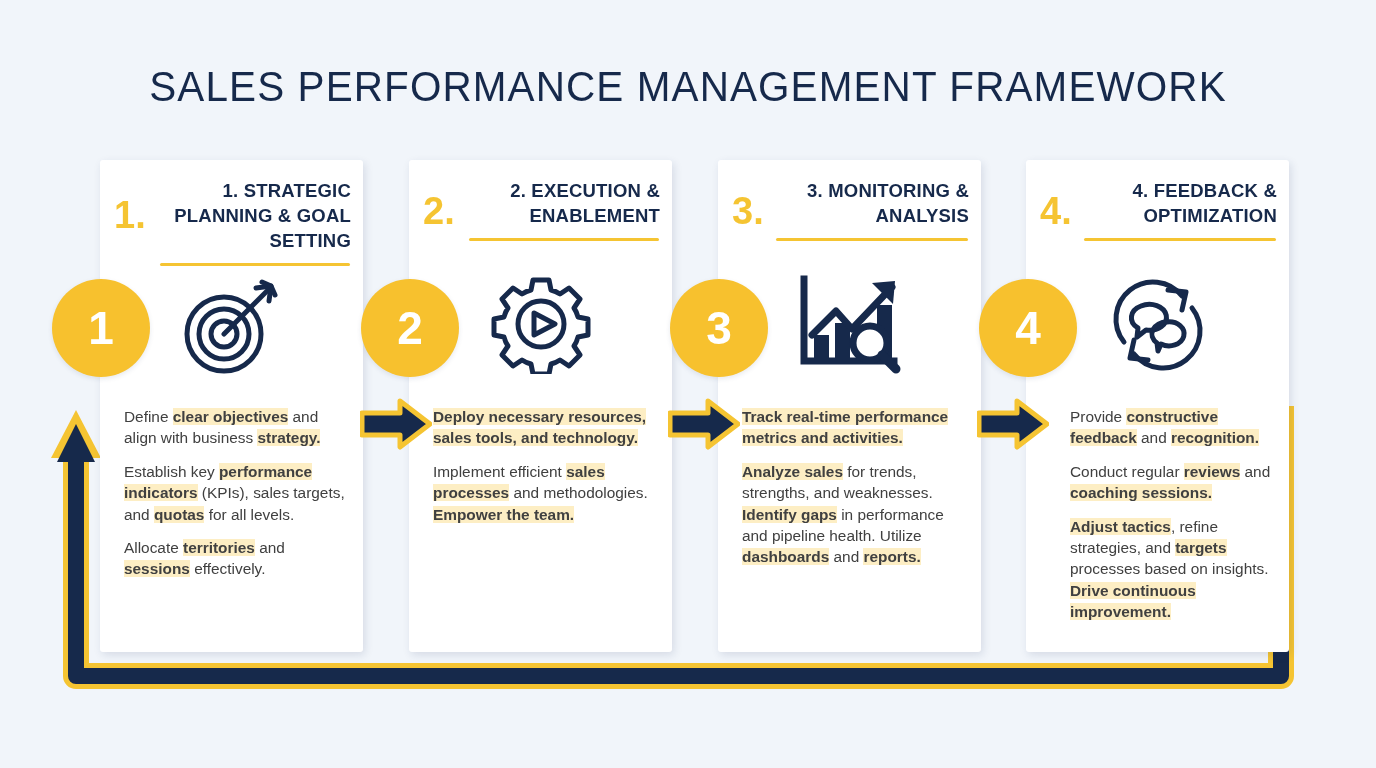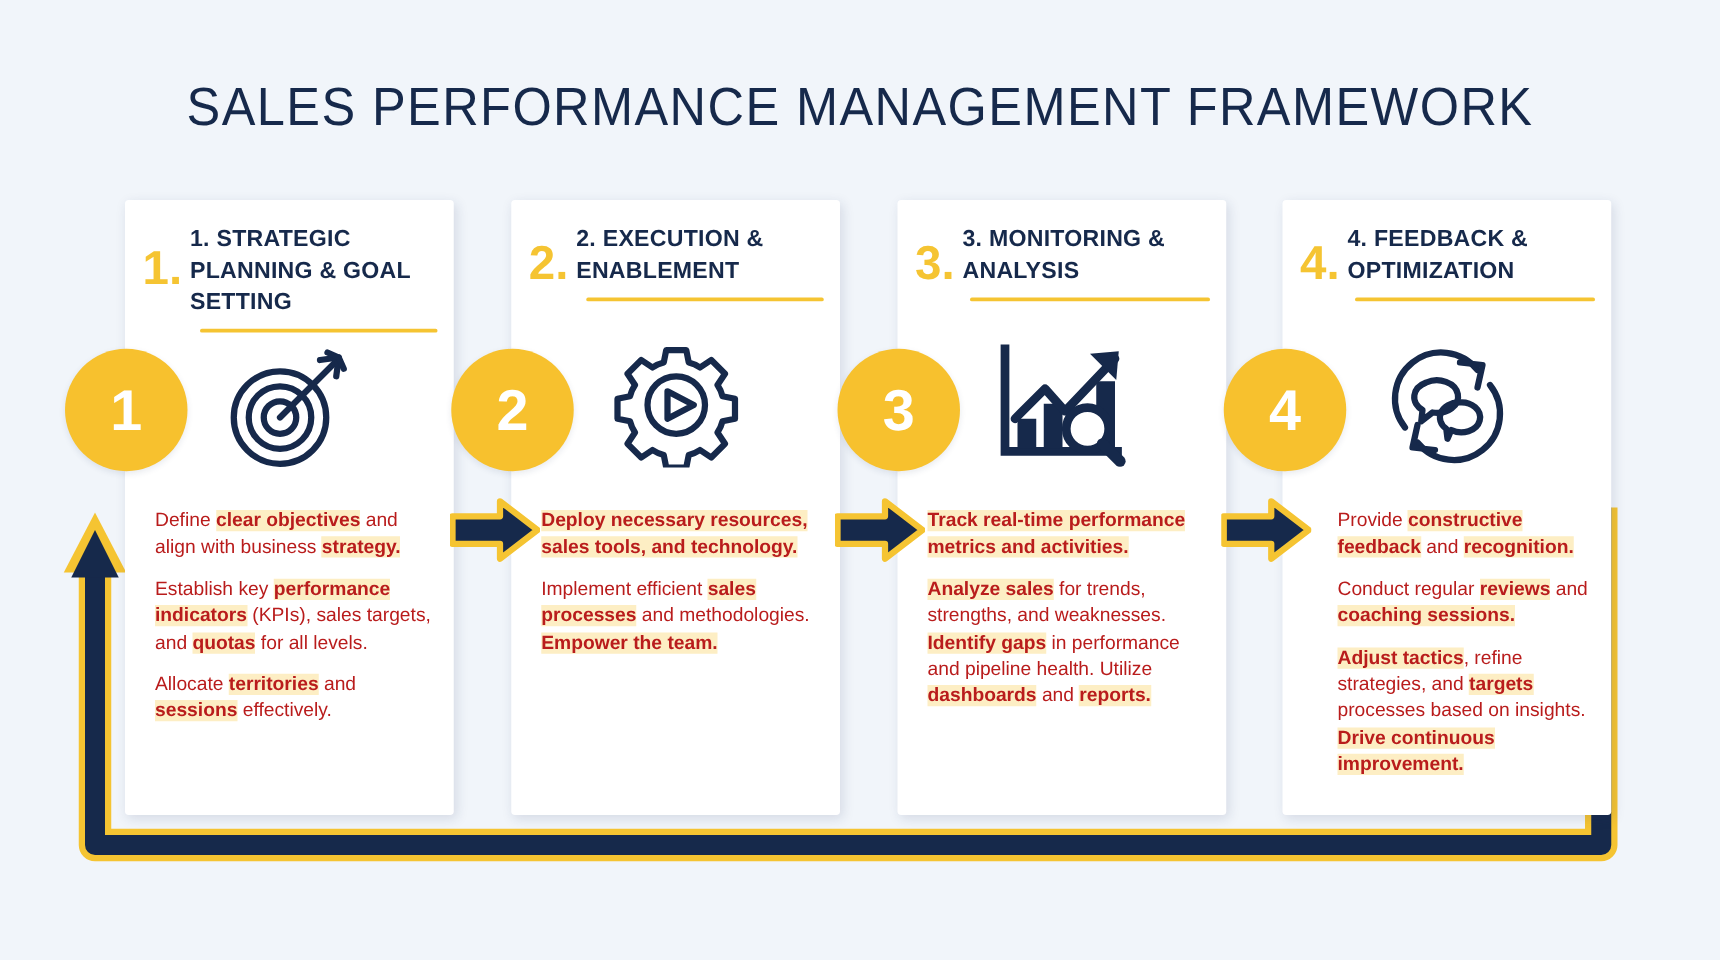--- a/index.html
+++ b/index.html
@@ -37,21 +37,21 @@
     border-radius:3px;
     box-shadow:2px 3px 9px rgba(30,50,90,.13);
   }
   .card.c1{ left:100px; }
   .card.c2{ left:409px; }
   .card.c3{ left:718px; }
   .card.c4{ left:1026px; }
 
   .card-head{
     position:absolute; top:18px; left:52px; right:12px;
-    text-align:left;
+    text-align:right;
   }
   .card-title{
     font-size:18.5px;
     font-weight:bold;
     line-height:25px;
     color:#16294b;
     letter-spacing:.2px;
   }
   .head-rule{
     position:absolute;
@@ -84,21 +84,21 @@
     height:100px;
   }
   .c1 .card-icon{ top:118px; }
 
   
   .card-body{
     position:absolute;
     left:24px; right:18px; top:246px;
     font-size:15.4px;
     line-height:21.4px;
-    color:#b91c1c;
+    color:#404040;
   }
   .c4 .card-body{ left:22px; right:12px;margin-left:22px; }
   .card-body p{ margin-bottom:12px; }
   .card-body p:last-child{ margin-bottom:0; }
   .hl{ background:#fdeec4; font-weight:bold; }
 
   
   .badge{
     position:absolute;
     width:98px; height:98px;

